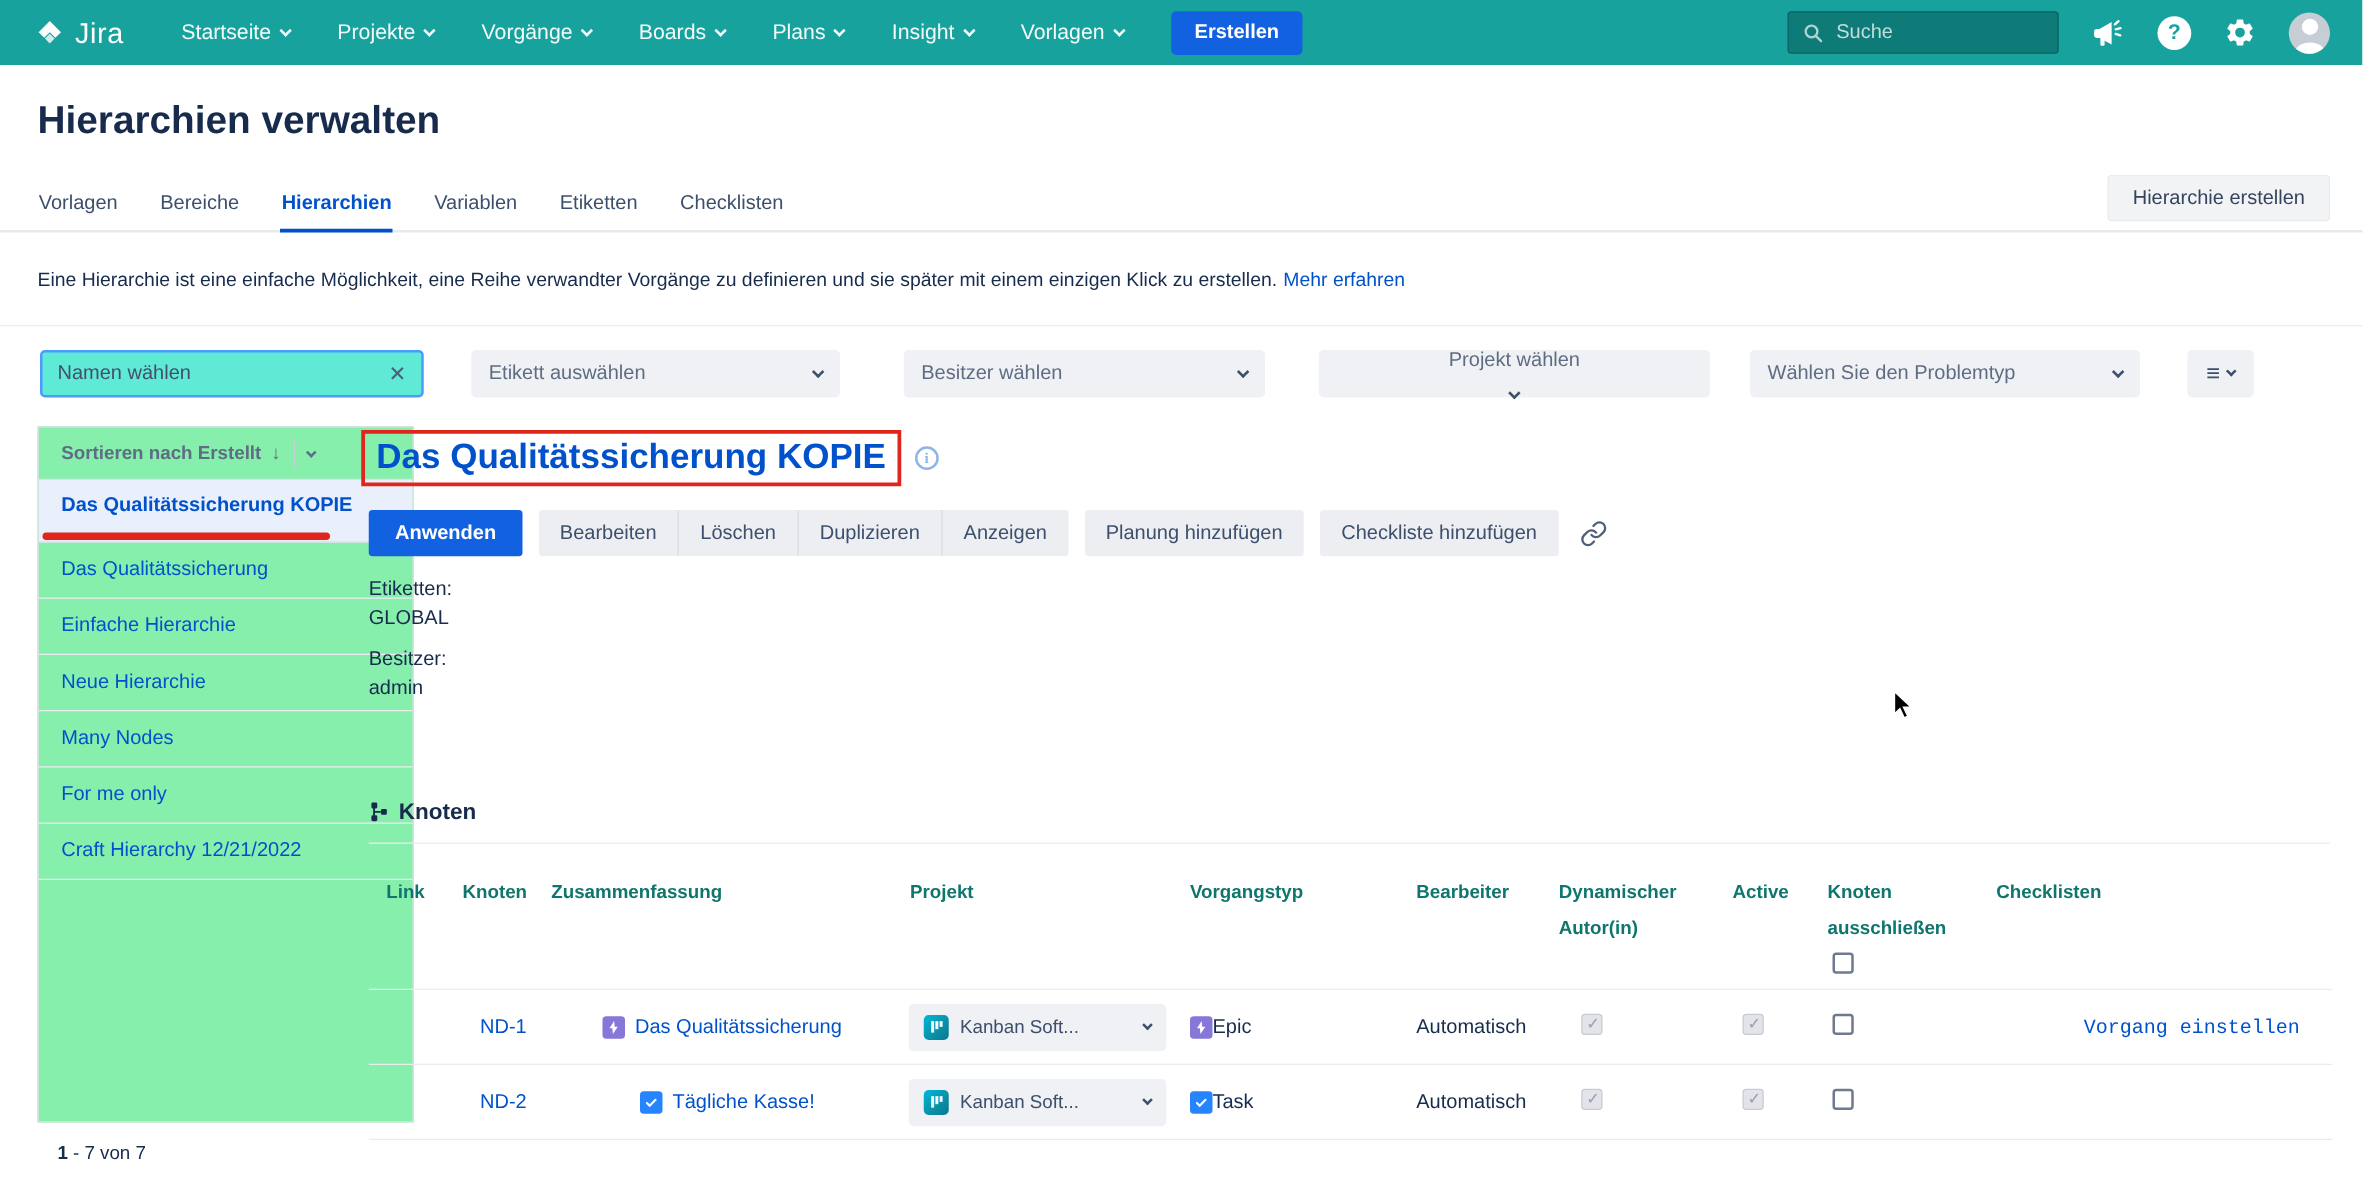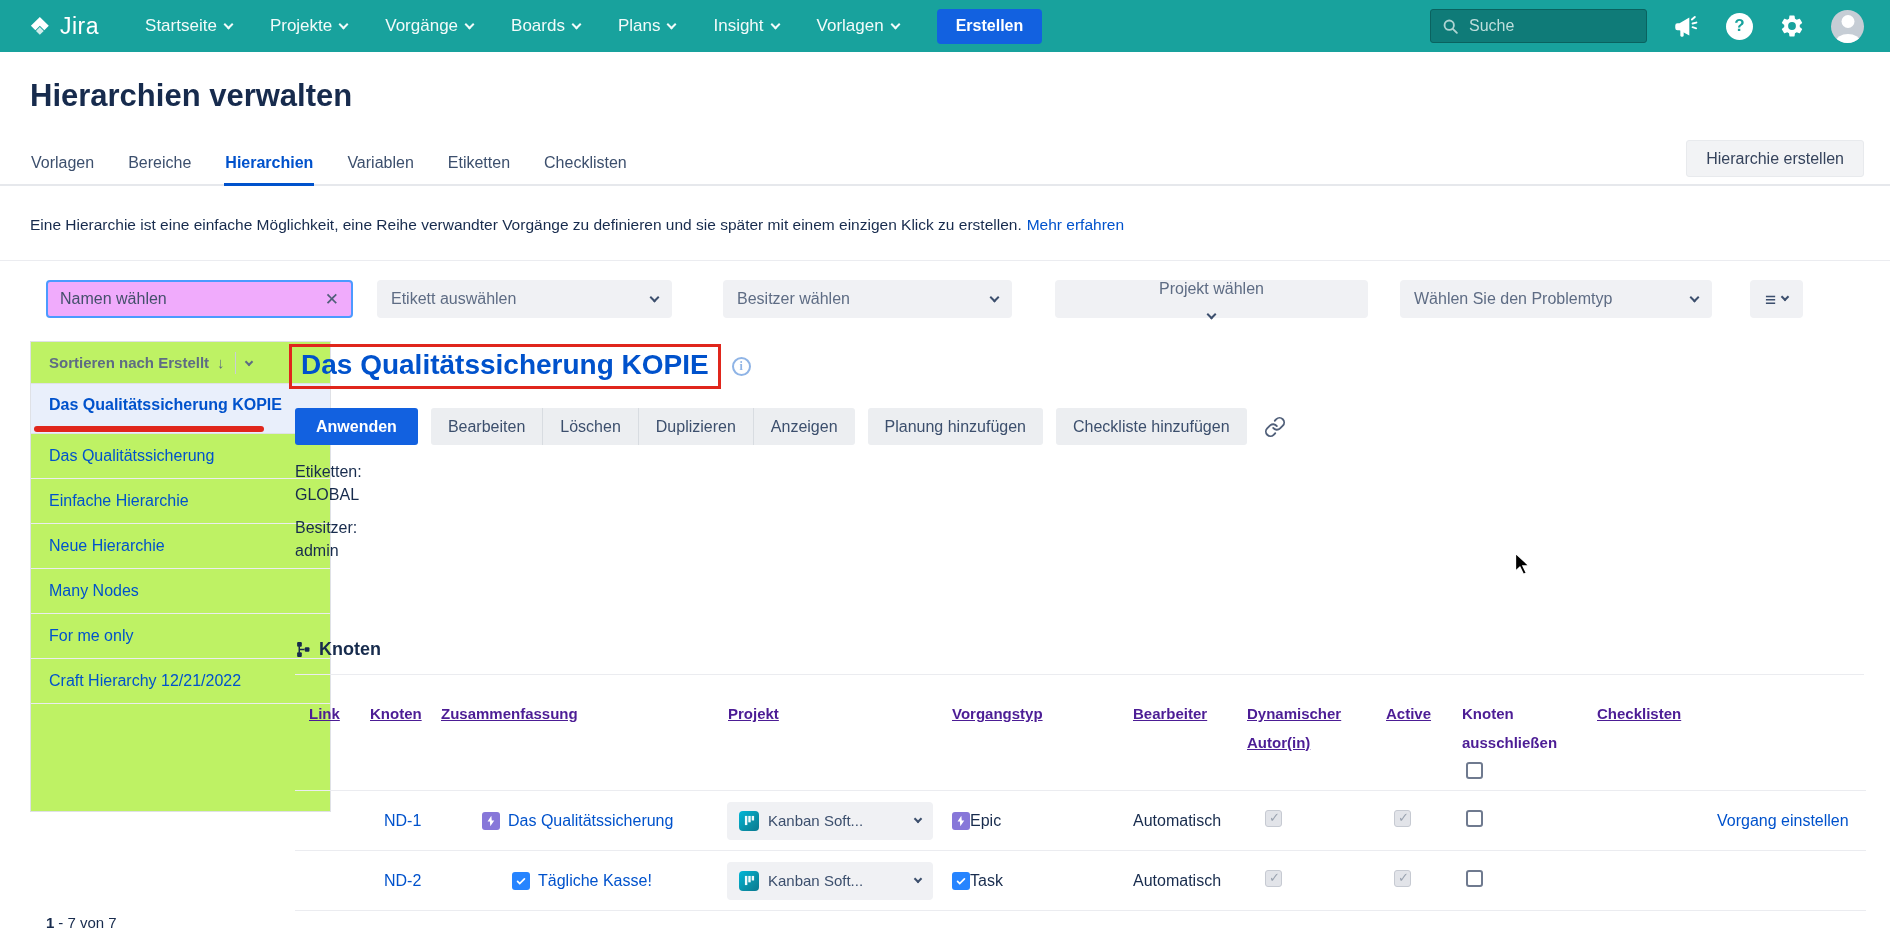--- a/index.html
+++ b/index.html
@@ -44,36 +44,36 @@
   .tabs-wrap{position:absolute;left:0;top:152px;width:100%;border-bottom:2px solid #E6E8EC;}
   .tabs{display:flex;gap:32px;padding-left:30px;}
   .tab{font-size:16px;color:var(--text-mid);padding:2px 1px 11px;cursor:pointer;}
   .tab.active{color:var(--link-blue);font-weight:bold;border-bottom:3px solid var(--link-blue);margin-bottom:-2px;}
   .create-hier-btn{position:absolute;right:26px;top:140px;height:37px;background:#F2F3F5;border:1px solid #E8EAED;border-radius:3px;color:#35435C;font-size:16px;display:flex;align-items:center;padding:0 19px;cursor:pointer;}
   .description{position:absolute;left:30px;top:216px;font-size:15.5px;color:var(--text-dark);}
   .learn-more{color:var(--link-blue);cursor:pointer;margin-left:5px;}
   .divider-top{position:absolute;left:0;top:260px;width:100%;height:1px;background:var(--line);}
 
   
-  .name-input{position:absolute;left:46px;top:280px;width:307px;height:38px;background:#f0abfc;border:2px solid #4C9AFF;border-radius:4px;display:flex;align-items:center;padding:0 12px;gap:2px;}
+  .name-input{position:absolute;left:32px;top:280px;width:307px;height:38px;background:#5eead4;border:2px solid #4C9AFF;border-radius:4px;display:flex;align-items:center;padding:0 12px;gap:2px;}
   .name-input input{flex:1;border:none;outline:none;font-size:16px;color:#44506B;font-family:inherit;min-width:0;background:transparent;}
   .name-input input::placeholder{color:#44506B;opacity:1;}
   .clear-x{color:#505F79;font-size:17px;cursor:pointer;line-height:1;}
   .fselect{position:absolute;top:280px;height:38px;background:#F0F1F4;border-radius:4px;display:flex;align-items:center;justify-content:space-between;padding:0 14px;color:var(--text-gray);font-size:16px;cursor:pointer;}
   .fselect .chev{color:#3C4F6D;}
   .f-label{left:377px;width:295px;}
   .f-owner{left:723px;width:289px;}
   .f-project{left:1055px;width:313px;flex-direction:column;}
   .f-type{left:1400px;width:312px;}
   .menu-btn{position:absolute;left:1750px;top:280px;width:53px;height:38px;background:#F0F1F4;border-radius:4px;display:flex;align-items:center;justify-content:center;gap:6px;color:#3C4F6D;cursor:pointer;}
   .menu-bars{font-size:19px;font-weight:bold;line-height:1;}
   .menu-btn .chev{width:6px;height:6px;}
 
   
-  .sidebar{position:absolute;left:30px;top:341px;width:301px;height:471px;border:1px solid #DFE1E6;background:#bef264;}
+  .sidebar{position:absolute;left:30px;top:341px;width:301px;height:557px;border:1px solid #DFE1E6;background:#86efac;}
   .sort-header{height:42px;display:flex;align-items:center;padding:0 18px;color:var(--text-gray);font-weight:bold;font-size:15px;border-bottom:1px solid #DFE1E6;gap:8px;cursor:pointer;}
   .sort-arrow{font-size:15px;}
   .sort-sep{width:1px;height:22px;background:#C9CED6;margin:0 2px;}
   .sort-header .chev{width:6px;height:6px;margin-top:-2px;}
   .sel-item{position:relative;background:#E9EFFB;padding:10px 18px 17px;color:var(--link-blue);font-weight:bold;font-size:16px;line-height:1.4;border-bottom:1px solid #DFE1E6;cursor:pointer;}
   .red-underline{position:absolute;left:3px;bottom:1px;width:230px;height:6px;background:var(--annotation-red);border-radius:3px;}
   .side-item{height:45px;display:flex;align-items:center;padding:0 18px;color:var(--link-blue);font-size:16px;border-bottom:1px solid var(--line);cursor:pointer;white-space:nowrap;}
   .pagination{position:absolute;left:46px;top:914px;font-size:15px;color:var(--text-dark);}
   .pagination b{margin-right:4px;}
 
@@ -95,21 +95,21 @@
 
   .meta{position:absolute;left:295px;top:460px;font-size:16px;color:var(--text-dark);}
   .meta div{line-height:23px;}
   .meta .gap{height:10px;}
 
   
   .nodes-heading{position:absolute;left:295px;top:639px;display:flex;align-items:center;gap:7px;font-size:18px;font-weight:bold;color:var(--text-dark);}
   .nodes-divider{position:absolute;left:295px;top:674px;right:26px;height:1px;background:var(--line);}
   .ntable{position:absolute;left:295px;top:676px;right:24px;font-size:16px;}
   .nhead,.nrow{display:grid;grid-template-columns:61px 71px 286px 225px 181px 114px 139px 76px 135px 1fr;padding-left:14px;}
-  .nhead{padding-top:23px;padding-bottom:2px;border-bottom:1px solid var(--line);color:#4c1d95;font-size:15px;font-weight:bold;align-items:start;line-height:29px;text-decoration:underline;}
+  .nhead{padding-top:23px;padding-bottom:2px;border-bottom:1px solid var(--line);color:#0f766e;font-size:15px;font-weight:bold;align-items:start;line-height:29px;}
   .th-exclude span{display:inline-block;max-width:110px;}
   .nrow{height:60px;align-items:center;border-bottom:1px solid var(--line);}
   .cell-key{color:var(--link-blue);padding-left:14px;}
   .summary-cell{display:flex;align-items:center;gap:8px;}
   .summary-cell.depth0{padding-left:41px;}
   .summary-cell.depth1{padding-left:71px;}
   .type-icon{width:18px;height:18px;border-radius:3px;display:flex;align-items:center;justify-content:center;flex:none;}
   .type-icon.epic{background:var(--epic-purple);}
   .type-icon.task{background:var(--task-blue);}
   .project-btn{width:206px;height:38px;background:#F0F1F4;border-radius:4px;display:flex;align-items:center;gap:9px;padding:18px 12px;color:var(--text-mid);font-size:15px;cursor:pointer;}
@@ -117,21 +117,21 @@
   .proj-avatar{width:20px;height:20px;border-radius:4px;background:linear-gradient(135deg,#00B8D9 0%,#0A8FA6 60%,#087990 100%);display:flex;align-items:center;justify-content:center;flex:none;}
   .issuetype-cell{display:flex;align-items:center;gap:0;color:var(--text-dark);}
   .editor-cell{color:var(--text-dark);}
   .cb{width:17px;height:17px;border-radius:3px;border:2px solid #6F7A8F;background:#fff;display:inline-block;position:relative;cursor:pointer;}
   .cb.disabled{background:#E2E4E9;border:1px solid #C6CAD2;cursor:default;}
   .cb.disabled.checked::after{content:"\2713";position:absolute;left:3px;top:-1px;font-size:13px;color:#9AA3B0;}
   .col-dyn{padding-left:18px;}
   .col-active{padding-left:8px;}
   .col-excl{padding-left:4px;}
   .hdr-excl-cb{margin-top:5px;margin-left:4px;}
-  .checklist-cell a{color:var(--link-blue);margin-left:120px;white-space:nowrap;}
+  .checklist-cell a{color:var(--link-blue);margin-left:70px;white-space:nowrap;font-family:Liberation Mono, monospace;}
 
   
   .th-proj{padding-left:1px;}
 
   
   .cursor{position:absolute;left:1514px;top:552px;pointer-events:none;}
 </style>
 </head>
 <body>
 

